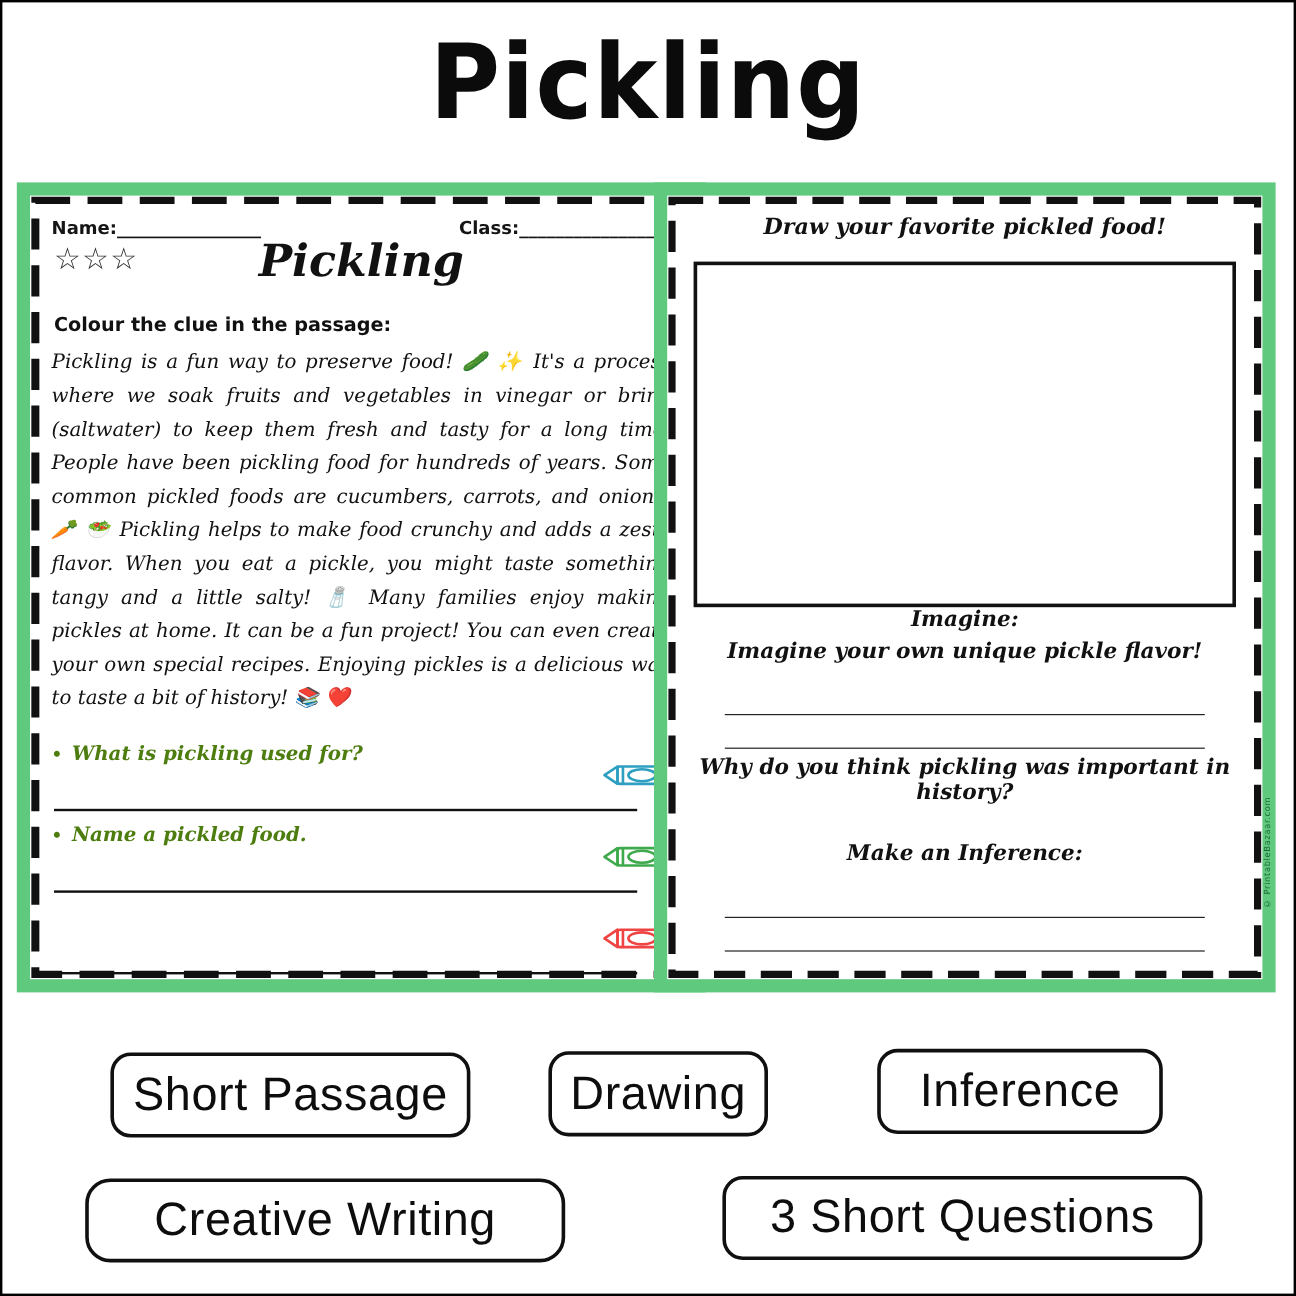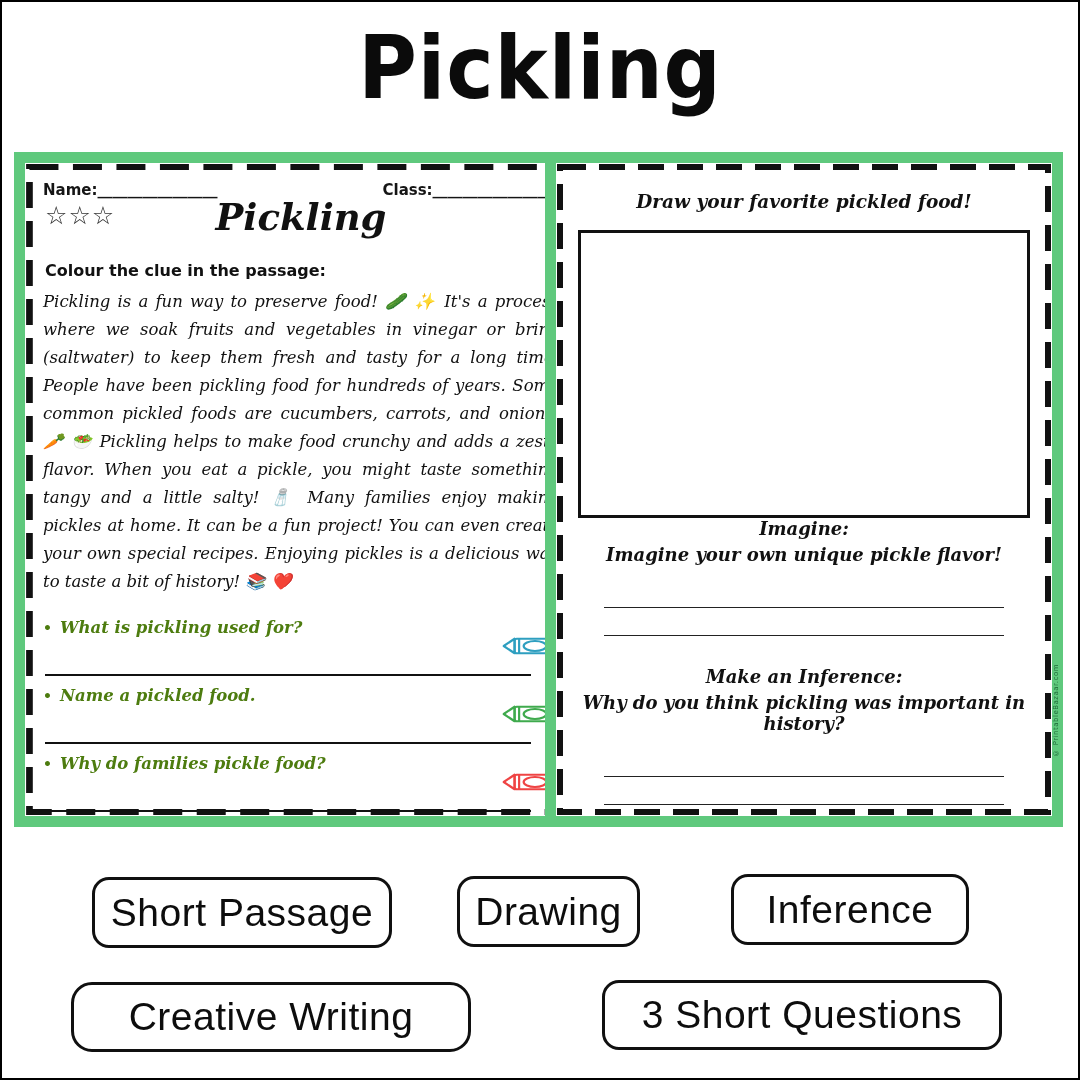--- a/index.html
+++ b/index.html
@@ -54,21 +54,21 @@
   .q-text {
     font-family:"DejaVu Serif", serif; font-style:italic; font-weight:bold;
     font-size:16.5px; color:#4d7c0f;
   }
   .q-bullet { font-family:"DejaVu Sans", sans-serif; font-style:normal; margin-right:8px; font-size:14px; }
   .crayon { position:absolute; right:0px; top:22px; width:58px; height:24px; }
   .answer-line { position:absolute; left:2px; right:28px; bottom:4px; border-bottom:2.2px solid #111; }
 
   
   .rp-center { text-align:center; font-family:"DejaVu Serif", serif; font-style:italic; color:#111; }
-  .draw-prompt { font-size:18.5px; font-weight:bold; margin-top:12px;text-align:center; }
+  .draw-prompt { font-size:18.5px; font-weight:bold; margin-top:0;text-align:center; }
   .draw-box { width:452px; height:288px; border:3px solid #111; margin:18px auto 0 auto; background:#fff; }
   .imagine-heading   { font-size:18px; font-weight:bold; margin-top:0; }
   .imagine-prompt    { font-size:18px; font-weight:bold; margin-top:5px; }
   .ans-line { width:400px; margin:0 auto; border-bottom:1.8px solid #222; }
   .ans-line.first  { margin-top:42px; }
   .ans-line.second { margin-top:27px; }
   .inference-heading { font-size:18px; font-weight:bold; margin-top:30px; }
   .inference-prompt  { font-size:18px; font-weight:bold; margin-top:5px; }
 
   
@@ -133,21 +133,20 @@
                 <rect x="15" y="5" width="45" height="16" rx="2.5"></rect>
                 <line x1="20" y1="5" x2="20" y2="21"></line>
                 <line x1="55" y1="5" x2="55" y2="21"></line>
                 <ellipse cx="37.5" cy="13" rx="12.5" ry="5.5"></ellipse>
               </svg>
             </span>
             <div class="answer-line"></div>
           </div>
 
           <div class="question-block">
-            <div class="q-text"><span class="q-bullet">•</span><span>Why do families pickle food?</span></div>
             <span class="crayon" style="color: rgb(239, 68, 68);">
               <svg viewBox="0 0 64 26" width="58" height="24" fill="none" stroke="currentColor" stroke-width="2.4">
                 <path d="M3 13 L15 5 V21 Z" stroke-linejoin="round"></path>
                 <rect x="15" y="5" width="45" height="16" rx="2.5"></rect>
                 <line x1="20" y1="5" x2="20" y2="21"></line>
                 <line x1="55" y1="5" x2="55" y2="21"></line>
                 <ellipse cx="37.5" cy="13" rx="12.5" ry="5.5"></ellipse>
               </svg>
             </span>
             <div class="answer-line"></div>
@@ -166,22 +165,22 @@
       </svg>
       <div class="page-content">
         <div class="rp-center draw-prompt">Draw your favorite pickled food!</div>
         <div class="draw-box"></div>
 
         <div class="rp-center imagine-heading">Imagine:</div>
         <div class="rp-center imagine-prompt">Imagine your own unique pickle flavor!</div>
         <div class="ans-line first"></div>
         <div class="ans-line second"></div>
 
+        <div class="rp-center inference-prompt">Why do you think pickling was important in history?</div>
         <div class="rp-center inference-heading">Make an Inference:</div>
-        <div class="rp-center inference-prompt">Why do you think pickling was important in history?</div>
         <div class="ans-line first"></div>
         <div class="ans-line second"></div>
       </div>
     </div>
     <div class="watermark">© PrintableBazaar.com</div>
   </div>
 
   <div class="tag tag-short-passage">Short Passage</div>
   <div class="tag tag-drawing">Drawing</div>
   <div class="tag tag-inference">Inference</div>

